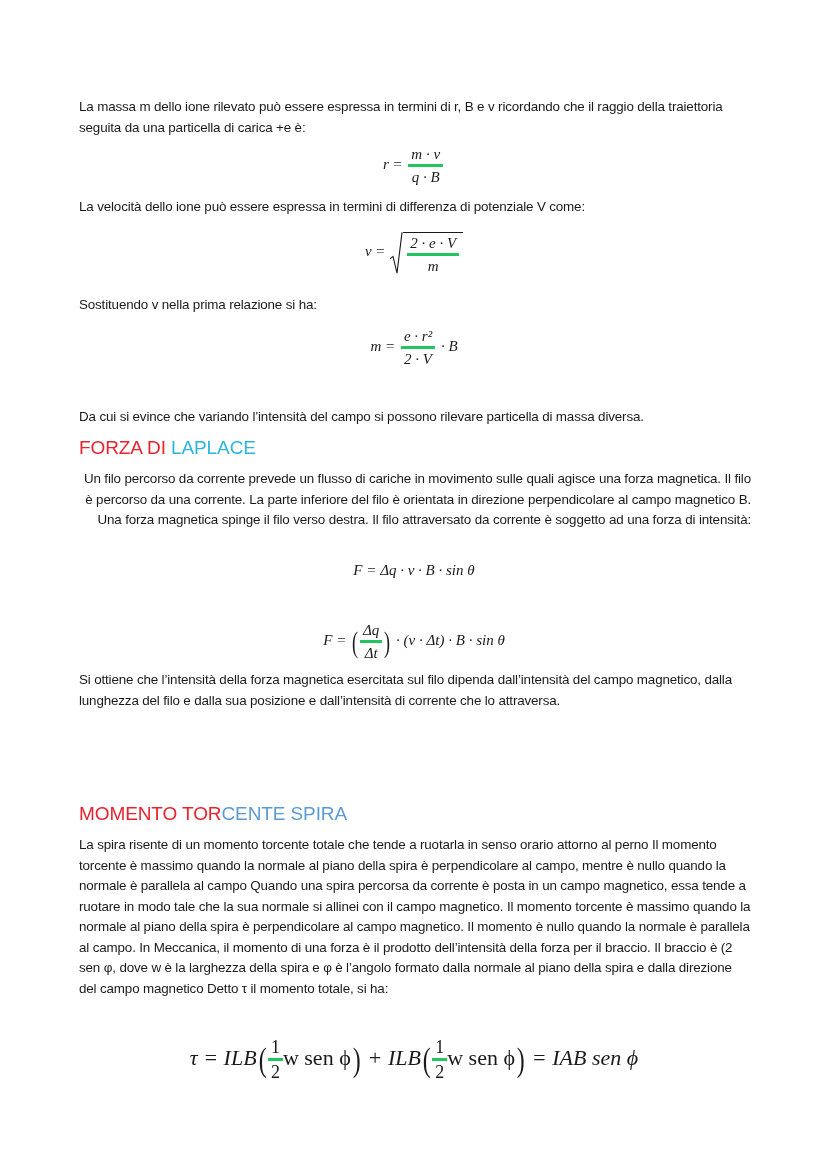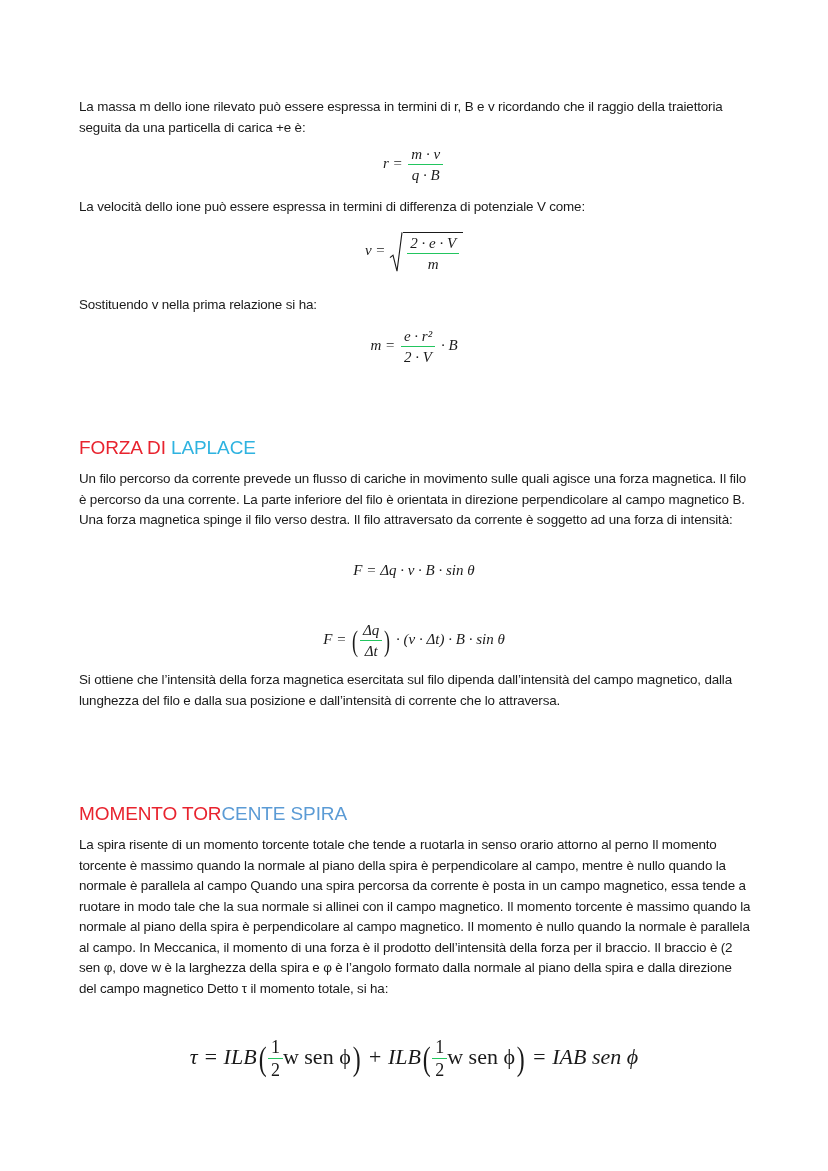--- a/index.html
+++ b/index.html
@@ -6,21 +6,21 @@
     body { width: 828px; height: 1171px; position: relative; overflow: hidden; font-family: "Liberation Sans", sans-serif; color: #1a1a1a; }
     .page { position: absolute; left: 0; top: 0; width: 692px; height: 1171px; }
     .para { position: absolute; left: 79px; width: 672px; font-size: 13.4px; line-height: 20.5px; letter-spacing: -0.15px; margin: 0; }
     .heading { position: absolute; left: 79px; font-size: 19px; line-height: 18px; letter-spacing: -0.1px; }
     .h-red { color: #e8232e; }
     .h-cyan { color: #2fb3e0; }
     .h-blue { color: #5b9bd5; }
     .formula { position: absolute; left: 0; width: 828px; text-align: center; font-family: "Liberation Serif", serif; font-size: 15px; color: #1a1a1a; }
     .formula .it { font-style: italic; }
     .frac { display: inline-block; vertical-align: middle; text-align: center; margin: 0 2px; }
-    .frac .num { display: block; padding: 0 3px 2px 3px; border-bottom: 1px solid #22c55e; line-height: 16px; }
+    .frac .num { display: block; padding: 0 3px 2px 3px; border-bottom: 3px solid #22c55e; line-height: 16px; }
     .frac .den { display: block; padding: 2px 3px 0 3px; line-height: 16px; }
     .sqrt { display: inline-block; vertical-align: middle; position: relative; padding-left: 14px; }
     .sqrt .rad-sign { position: absolute; left: 0; top: 0; height: 100%; width: 14px; }
     .sqrt .rad-body { display: inline-block; border-top: 1px solid #1a1a1a; padding: 2px 2px 0 2px; }
     .paren { display: inline-block; vertical-align: middle; font-size: 34px; line-height: 34px; font-weight: 300; transform: scaleX(0.7); }
     .paren-sm { display: inline-block; vertical-align: middle; font-size: 30px; line-height: 30px; transform: scaleX(0.6); }
     .tau-formula { font-size: 22px; font-family: "Liberation Serif", serif; }
     .tau-formula .frac { font-size: 18px; }
     .tau-formula .frac .num, .tau-formula .frac .den { line-height: 18px; }
   </style>
@@ -60,26 +60,27 @@
 
   <div class="formula" style="top:328px;">
     <span class="it">m =</span>
     <span class="frac it">
       <span class="num">e · r²</span>
       <span class="den">2 · V</span>
     </span>
     <span class="it">· B</span>
   </div>
 
+  <p class="para" style="top:407px;">Da cui si evince che variando l’intensità del campo si possono rilevare particella di massa diversa.</p>
 
   <div class="heading" style="top:439px;">
     <span class="h-red">FORZA DI </span><span class="h-cyan">LAPLACE</span>
   </div>
 
-  <p class="para" style="top:469px;">Un filo percorso da corrente prevede un flusso di cariche in movimento sulle quali agisce una forza magnetica. Il filo è percorso da una corrente. La parte inferiore del filo è orientata in direzione perpendicolare al campo magnetico B. Una forza magnetica spinge il filo verso destra. Il filo attraversato da corrente è soggetto ad una forza di intensità:</p>
+  <p class="para" style="top:469px;text-align:right;">Un filo percorso da corrente prevede un flusso di cariche in movimento sulle quali agisce una forza magnetica. Il filo è percorso da una corrente. La parte inferiore del filo è orientata in direzione perpendicolare al campo magnetico B. Una forza magnetica spinge il filo verso destra. Il filo attraversato da corrente è soggetto ad una forza di intensità:</p>
 
   <div class="formula" style="top:562px;">
     <span class="it">F = Δq · v · B · sin θ</span>
   </div>
 
 
   <div class="formula" style="top:622px;">
     <span class="it">F =</span>
     <span class="paren-sm">(</span><span class="frac it" style="margin:0;">
       <span class="num">Δq</span>

